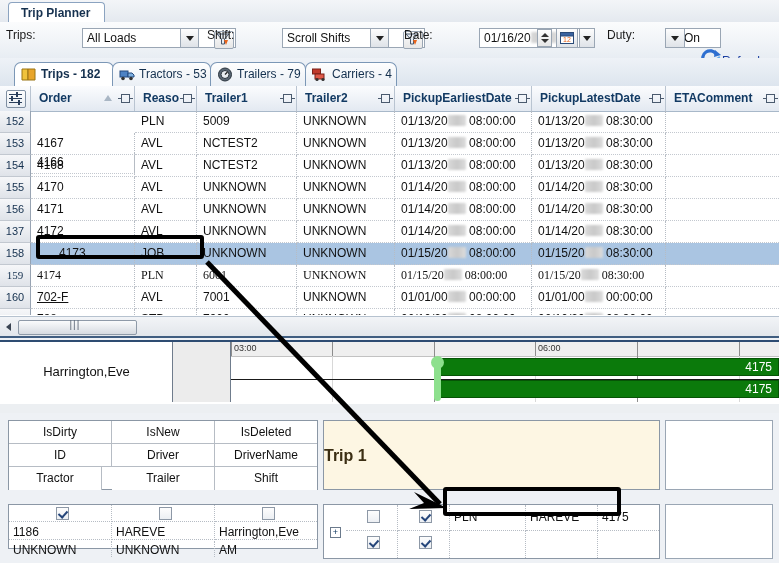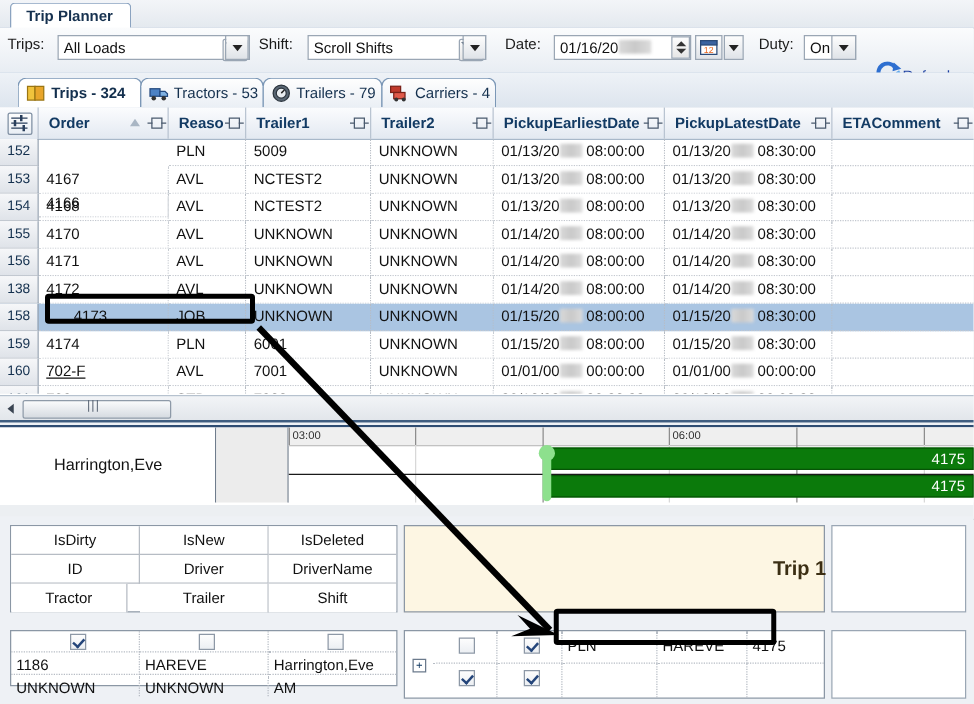--- a/index.html
+++ b/index.html
@@ -33,20 +33,21 @@
   .toolbar{
     position:absolute;left:0;top:22px;width:779px;height:36px;
     background:linear-gradient(#fbfcfd,#e8edf3);
     border-bottom:1px solid #a9bdd3;
   }
   .tb-label{position:absolute;font-size:12px;color:#1a1a1a;top:6px;}
   .tb-field{
     position:absolute;top:6px;height:20px;
     background:#fff;border:1px solid #9aa6b4;
     box-sizing:border-box;
+    margin-left:36px;
   }
   .tb-field .val{
     position:absolute;left:4px;top:2px;font-size:12px;color:#111;
     white-space:nowrap;
   }
   .redact{display:inline-block;width:26px;height:11px;vertical-align:-1px;
     background:linear-gradient(90deg,#d9d9d9,#c9c9c9,#dcdcdc);
     filter:blur(1.2px);border-radius:1px;}
   .funnel-btn{
     position:absolute;top:2px;width:18px;height:16px;
@@ -214,21 +215,21 @@
     position:relative;vertical-align:-2px;
   }
   .chk.on:after{
     content:"";position:absolute;left:3px;top:1px;width:4px;height:7px;
     border:solid #24457a;border-width:0 2px 2px 0;transform:rotate(42deg);
   }
   .trip{
     position:absolute;left:323px;top:7px;width:337px;height:70px;
     background:#fdf6e3;border:1px solid #8b97a5;box-sizing:border-box;
   }
-  .trip-title{position:absolute;left:0;top:26px;width:337px;text-align:right;
+  .trip-title{position:absolute;left:0;top:26px;width:337px;text-align:left;
     font-size:16px;font-weight:bold;color:#3b2e13;}
   .trip-grid{
     position:absolute;left:323px;top:91px;width:337px;height:55px;
     background:#fff;border:1px solid #8b97a5;box-sizing:border-box;
   }
   .tg-cell{
     position:absolute;box-sizing:border-box;
     border-right:1px dotted #b6bcc4;border-bottom:1px dotted #b6bcc4;
     font-size:12px;color:#111;padding:2px 0 0 4px;white-space:nowrap;overflow:hidden;
   }
@@ -326,21 +327,21 @@
 
   <div class="modtabs">
 
     <div class="modtab active" style="left:14px;width:100px;">
       <span class="modicon">
         <svg width="16" height="15" viewBox="0 0 16 15">
           <path d="M1 2 h6 v11 h-6z" fill="#f0c33c" stroke="#9a7512"></path>
           <path d="M7 2 h7 v11 h-7z" fill="#e8a52a" stroke="#9a7512"></path>
         </svg>
       </span>
-      <span>Trips - 324</span>
+      <span>Trips - 182</span>
     </div>
 
     <div class="modtab" style="left:112px;width:99px;">
       <span class="modicon">
         <svg width="16" height="15" viewBox="0 0 16 15">
           <rect x="1" y="4" width="8" height="6" fill="#4d82c4" stroke="#23497e"></rect>
           <path d="M9 6 h4 l2 2 v2 h-6z" fill="#7fb0e0" stroke="#23497e"></path>
           <circle cx="4" cy="11.5" r="1.8" fill="#333"></circle>
             <circle cx="12" cy="11.5" r="1.8" fill="#333"></circle>
         </svg>
@@ -462,40 +463,40 @@
           <div class="rowhdr">156</div>
           <div class="cell" style="left: 31px; width: 104px;">4171</div>
           <div class="cell" style="left: 135px; width: 62px;">AVL</div>
           <div class="cell" style="left: 197px; width: 100px;">UNKNOWN</div>
           <div class="cell" style="left: 297px; width: 98px;">UNKNOWN</div>
           <div class="cell" style="left: 395px; width: 137px;"><span>01/14/20</span><span class="redact" style="width: 18px;"></span><span> 08:00:00</span></div>
           <div class="cell" style="left: 532px; width: 134px;"><span>01/14/20</span><span class="redact" style="width: 18px;"></span><span> 08:30:00</span></div>
           <div class="cell" style="left: 666px; width: 113px; border-right: none;"></div>
         </div>
         <div class="row" style="top: 110px;">
-          <div class="rowhdr">138</div>
+          <div class="rowhdr">137</div>
           <div class="cell" style="left: 31px; width: 104px;">4172</div>
           <div class="cell" style="left: 135px; width: 62px;">AVL</div>
           <div class="cell" style="left: 197px; width: 100px;">UNKNOWN</div>
           <div class="cell" style="left: 297px; width: 98px;">UNKNOWN</div>
           <div class="cell" style="left: 395px; width: 137px;"><span>01/14/20</span><span class="redact" style="width: 18px;"></span><span> 08:00:00</span></div>
           <div class="cell" style="left: 532px; width: 134px;"><span>01/14/20</span><span class="redact" style="width: 18px;"></span><span> 08:30:00</span></div>
           <div class="cell" style="left: 666px; width: 113px; border-right: none;"></div>
         </div>
         <div class="row sel" style="top: 132px;">
           <div class="rowhdr">158</div>
           <div class="cell" style="left: 31px; width: 104px; padding-left: 28px;">4173</div>
           <div class="cell" style="left: 135px; width: 62px;">JOB</div>
           <div class="cell" style="left: 197px; width: 100px;">UNKNOWN</div>
           <div class="cell" style="left: 297px; width: 98px;">UNKNOWN</div>
           <div class="cell" style="left: 395px; width: 137px;"><span>01/15/20</span><span class="redact" style="width: 18px;"></span><span> 08:00:00</span></div>
           <div class="cell" style="left: 532px; width: 134px;"><span>01/15/20</span><span class="redact" style="width: 18px;"></span><span> 08:30:00</span></div>
           <div class="cell" style="left: 666px; width: 113px; border-right: none;"></div>
         </div>
-        <div class="row" style="top: 154px;">
+        <div class="row" style="top: 154px; font-family: Liberation Serif, serif;">
           <div class="rowhdr">159</div>
           <div class="cell" style="left: 31px; width: 104px;">4174</div>
           <div class="cell" style="left: 135px; width: 62px;">PLN</div>
           <div class="cell" style="left: 197px; width: 100px;">6001</div>
           <div class="cell" style="left: 297px; width: 98px;">UNKNOWN</div>
           <div class="cell" style="left: 395px; width: 137px;"><span>01/15/20</span><span class="redact" style="width: 18px;"></span><span> 08:00:00</span></div>
           <div class="cell" style="left: 532px; width: 134px;"><span>01/15/20</span><span class="redact" style="width: 18px;"></span><span> 08:30:00</span></div>
           <div class="cell" style="left: 666px; width: 113px; border-right: none;"></div>
         </div>
         <div class="row" style="top: 176px;">

